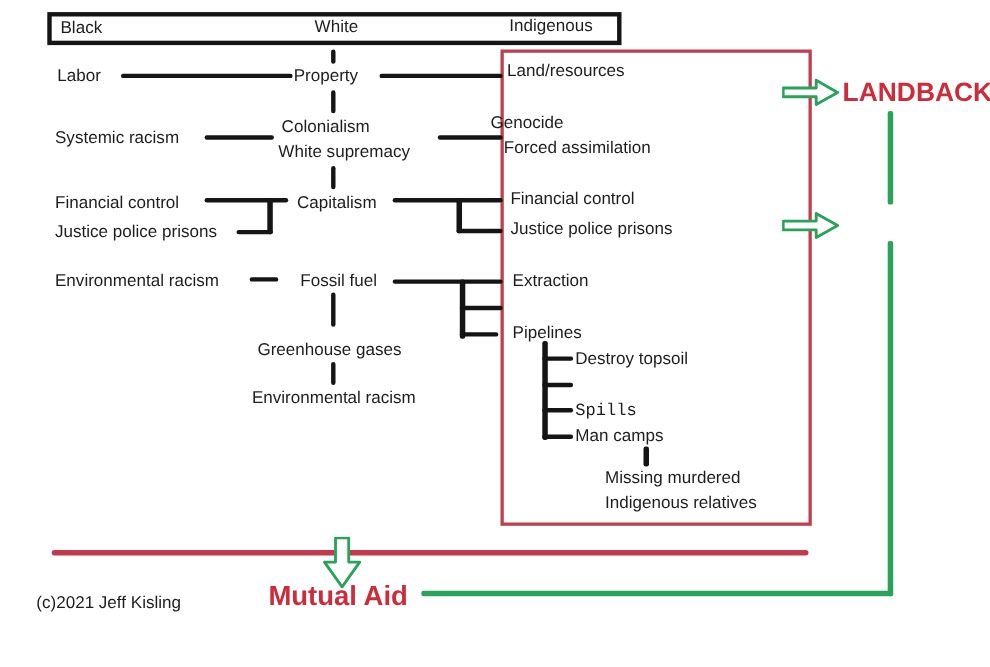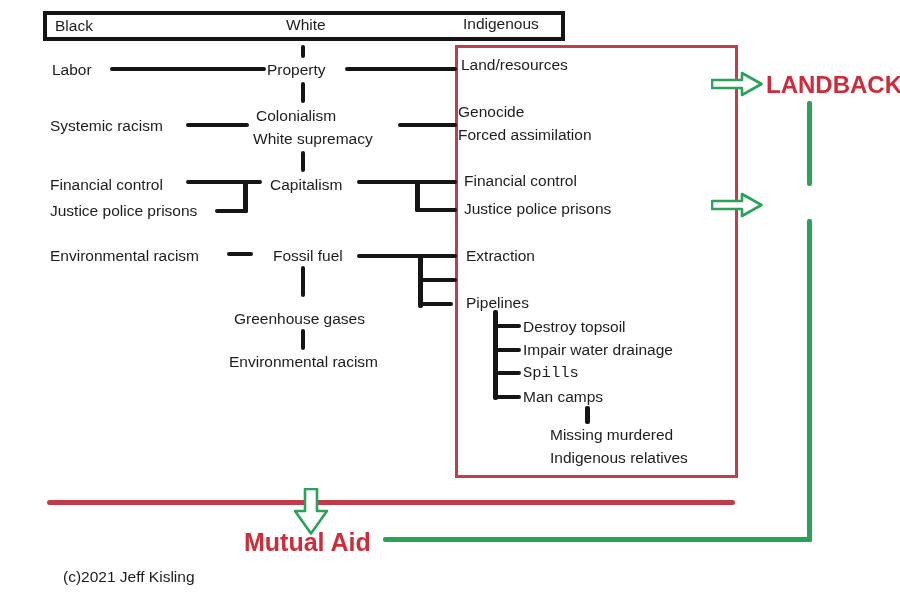--- a/index.html
+++ b/index.html
@@ -14,21 +14,21 @@
   .redtext{position:absolute;white-space:nowrap;color:#ce2c3a;font-weight:bold;}
   #header-box{
     position:absolute;left:43px;top:11px;width:522px;height:30px;
     border:4px solid #151515;box-sizing:border-box;background:#fff;
   }
   #red-box{
     position:absolute;left:455px;top:45px;width:283px;height:433px;
     border:3px solid #bf3f4e;box-sizing:border-box;background:transparent;
   }
   .arrow-svg{position:absolute;}
-  #footer-copyright{position:absolute;left:33px;top:568px;font-size:15.5px;color:#1d1d1d;margin-left:30px;}
+  #footer-copyright{position:absolute;left:33px;top:540px;font-size:15.5px;color:#1d1d1d;}
 </style>
 </head>
 <body>
 
 <div id="stage">
 
   <div id="header-box"></div>
   <span class="txt" style="left:55px;top:17px;">Black</span>
   <span class="txt" style="left:286px;top:16px;">White</span>
   <span class="txt" style="left:463px;top:15px;">Indigenous</span>
@@ -70,28 +70,27 @@
 
   <span class="txt" style="left:267px;top:61px;">Property</span>
   <span class="txt" style="left:256px;top:107px;">Colonialism</span>
   <span class="txt" style="left:253px;top:130px;">White supremacy</span>
   <span class="txt" style="left:270px;top:176px;">Capitalism</span>
   <span class="txt" style="left:273px;top:247px;">Fossil fuel</span>
   <span class="txt" style="left:234px;top:310px;">Greenhouse gases</span>
   <span class="txt" style="left:229px;top:353px;">Environmental racism</span>
 
   <span class="txt" style="left:461px;top:56px;">Land/resources</span>
-  <span class="txt" style="left:445px;top:103px;padding-left:13px;">Genocide</span>
+  <span class="txt" style="left:433px;top:103px;padding-left:13px;">Genocide</span>
   <span class="txt" style="left:458px;top:126px;">Forced assimilation</span>
   <span class="txt" style="left:464px;top:172px;">Financial control</span>
   <span class="txt" style="left:464px;top:200px;">Justice police prisons</span>
   <span class="txt" style="left:466px;top:247px;">Extraction</span>
   <span class="txt" style="left:466px;top:294px;">Pipelines</span>
   <span class="txt" style="left:523px;top:318px;">Destroy topsoil</span>
-  <span class="txt" style="left:523px;top:341px;">Impair water drainage</span>
   <span class="txt" style="left:523px;top:365px;font-family:Liberation Mono, monospace;">Spills</span>
   <span class="txt" style="left:523px;top:388px;">Man camps</span>
   <span class="txt" style="left:550px;top:426px;">Missing murdered</span>
   <span class="txt" style="left:550px;top:449px;">Indigenous relatives</span>
 
   <div class="greenline" style="left:807px;top:101px;width:5px;height:85px;"></div>
   <div class="greenline" style="left:807px;top:219px;width:5px;height:323px;"></div>
   <div class="greenline" style="left:383px;top:537px;width:429px;height:5px;"></div>
 
   <div class="redline" style="left:47px;top:500px;width:688px;height:5px;"></div>

